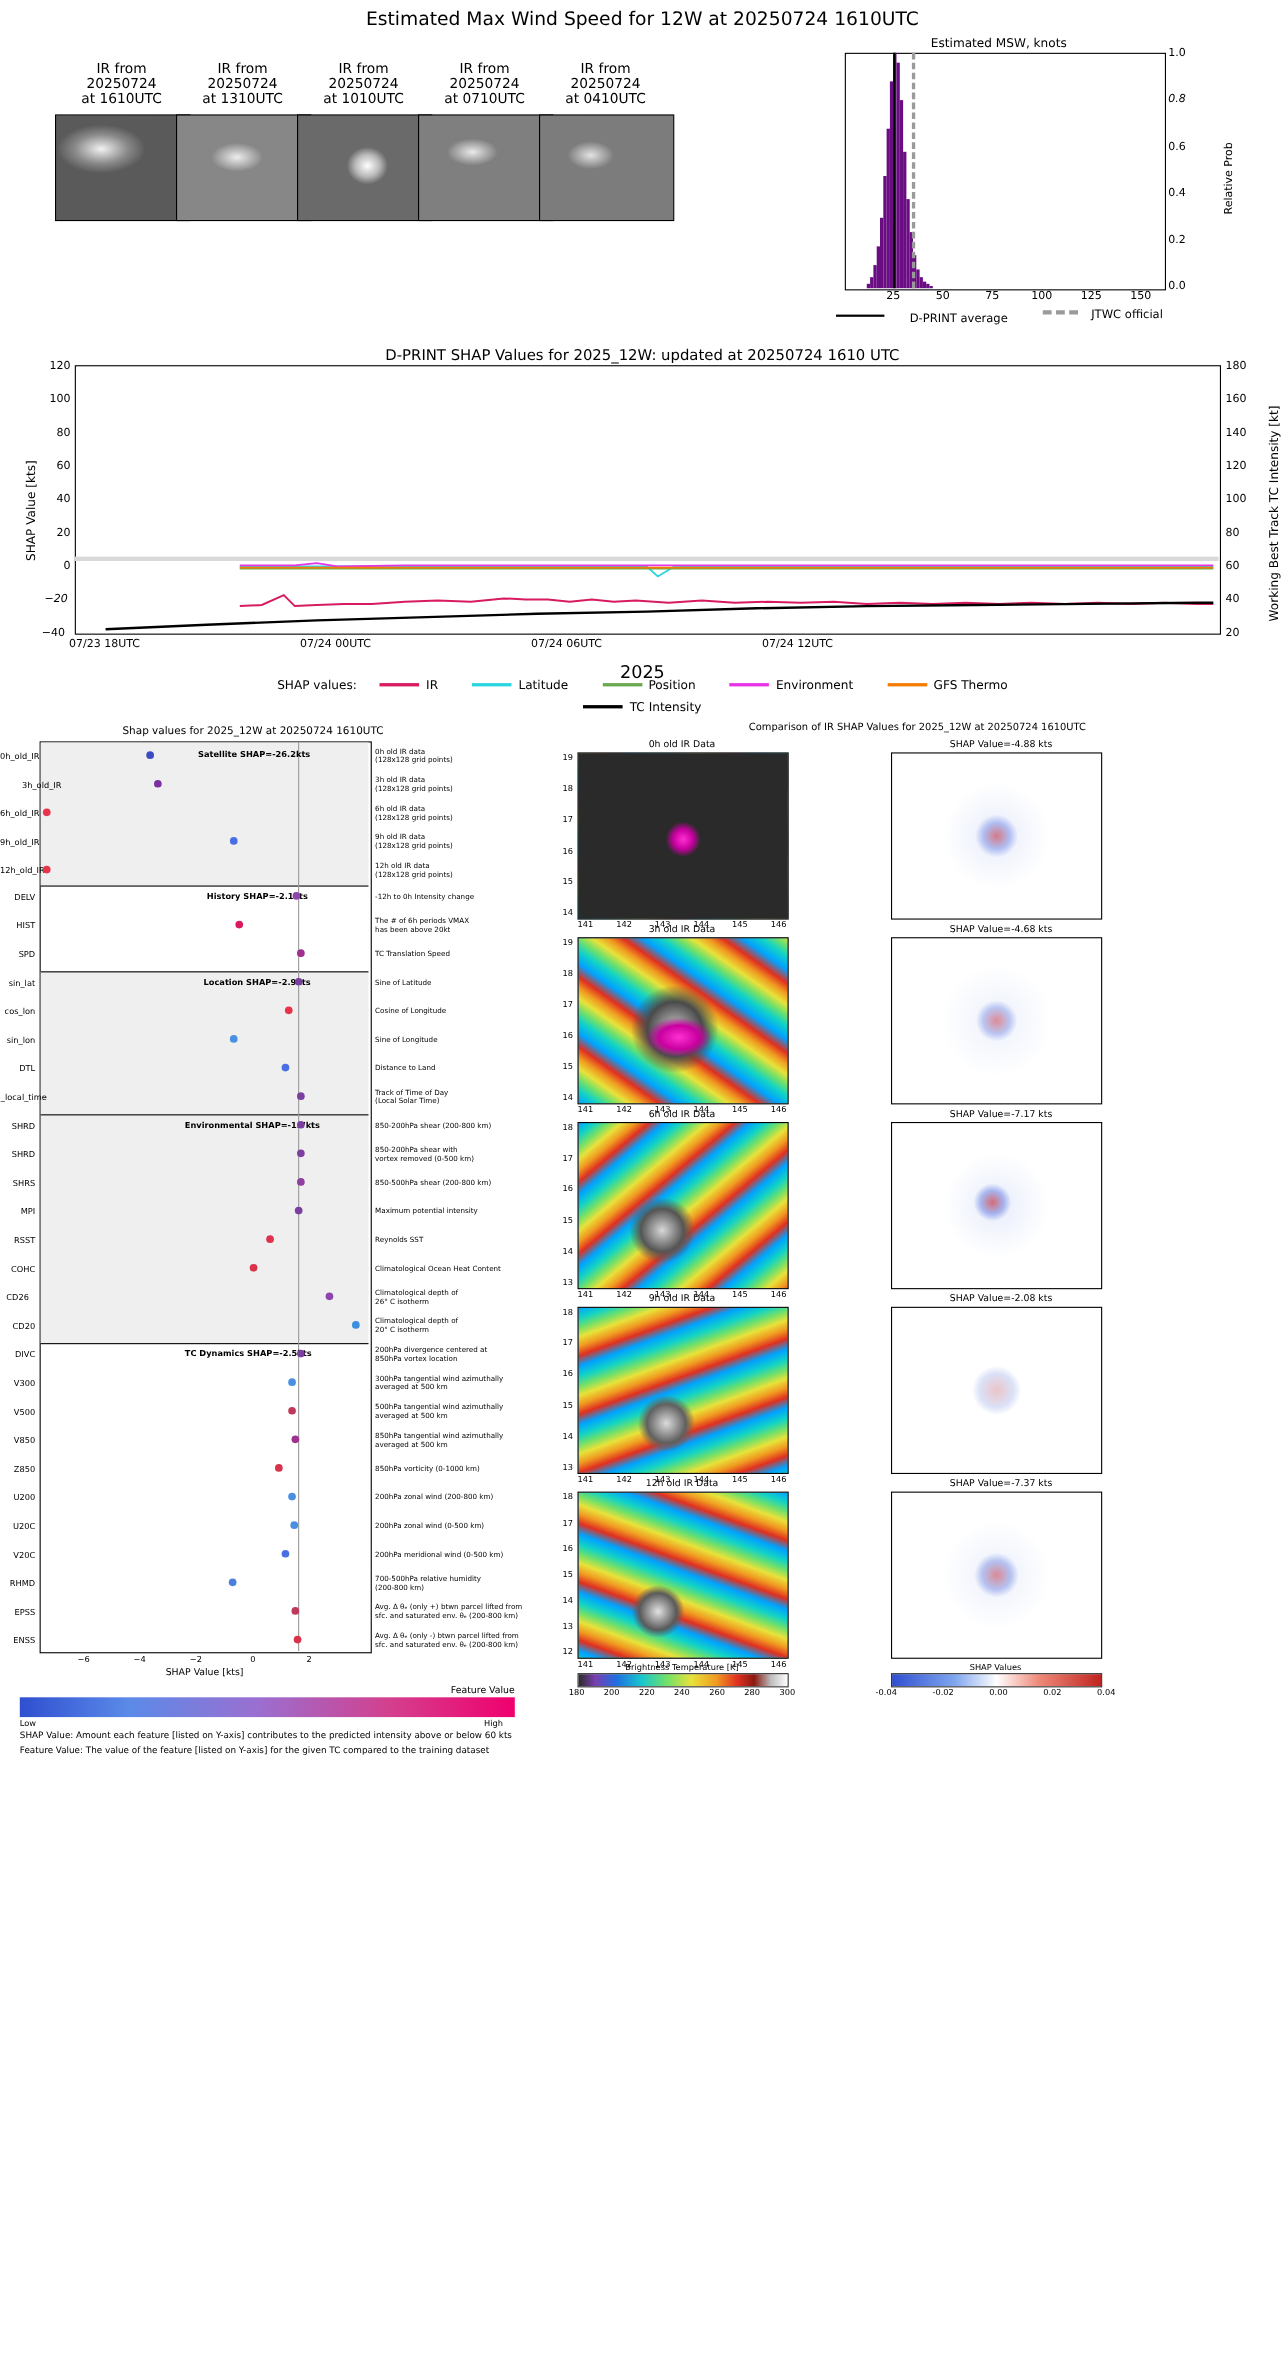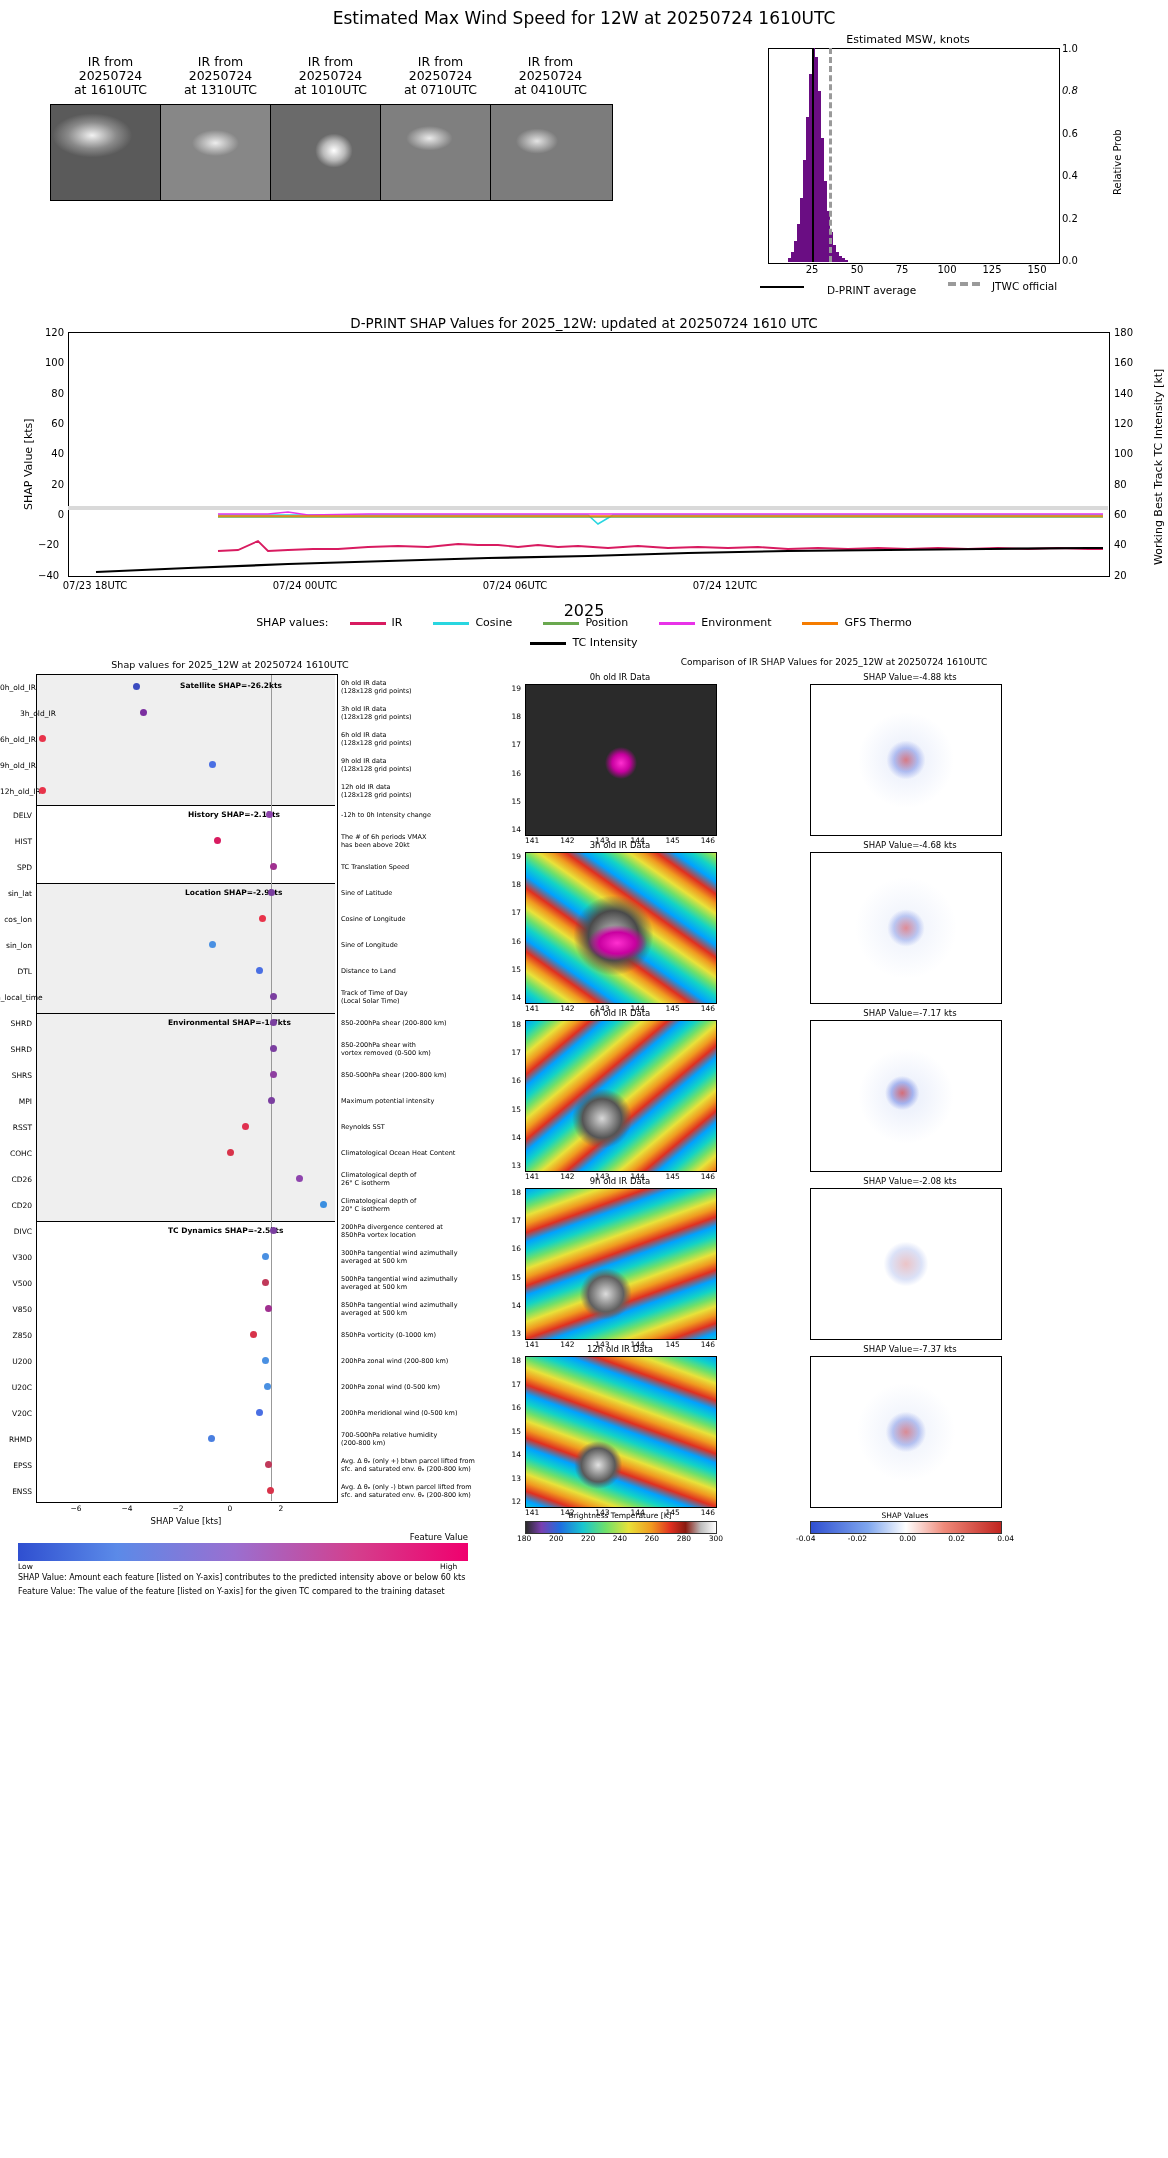--- a/index.html
+++ b/index.html
@@ -152,21 +152,21 @@
   <div class="abs" style="left:0;top:315px;width:1168px;text-align:center;font-size:13.5px;">D-PRINT SHAP Values for 2025_12W: updated at 20250724 1610 UTC</div>
   <div class="plotbox" style="left:68px;top:332px;width:1040px;height:243px;"></div>
 
   <div class="abs tick-lbl" style="left:38px;top:327px;width:26px;text-align:right;">120</div>
   <div class="abs tick-lbl" style="left:38px;top:357px;width:26px;text-align:right;">100</div>
   <div class="abs tick-lbl" style="left:38px;top:388px;width:26px;text-align:right;">80</div>
   <div class="abs tick-lbl" style="left:38px;top:418px;width:26px;text-align:right;">60</div>
   <div class="abs tick-lbl" style="left:38px;top:448px;width:26px;text-align:right;">40</div>
   <div class="abs tick-lbl" style="left:38px;top:479px;width:26px;text-align:right;">20</div>
   <div class="abs tick-lbl" style="left:38px;top:509px;width:26px;text-align:right;">0</div>
-  <div class="abs tick-lbl" style="left:38px;top:539px;width:26px;text-align:left;">−20</div>
+  <div class="abs tick-lbl" style="left:38px;top:539px;width:26px;text-align:center;font-style:italic;">−20</div>
   <div class="abs tick-lbl" style="left:38px;top:570px;width:26px;text-align:left;">−40</div>
 
   <div class="abs tick-lbl" style="left:1114px;top:327px;">180</div>
   <div class="abs tick-lbl" style="left:1114px;top:357px;">160</div>
   <div class="abs tick-lbl" style="left:1114px;top:388px;">140</div>
   <div class="abs tick-lbl" style="left:1114px;top:418px;">120</div>
   <div class="abs tick-lbl" style="left:1114px;top:448px;">100</div>
   <div class="abs tick-lbl" style="left:1114px;top:479px;">80</div>
   <div class="abs tick-lbl" style="left:1114px;top:509px;">60</div>
   <div class="abs tick-lbl" style="left:1114px;top:539px;">40</div>
@@ -196,21 +196,21 @@
     <polyline fill="none" stroke="#f57c00" stroke-width="1.6" points="150,184 250,184 350,184 450,184 550,184 650,184 750,184 850,184 950,184 1035,184"></polyline>
 
     <polyline fill="none" stroke="#000000" stroke-width="2.2" points="28,240 120,236 220,232 320,229 420,226 520,224 620,221 720,219 820,218 920,217 1020,216 1035,216"></polyline>
   </svg>
 
   <div class="abs" style="left:0;top:616px;width:1168px;text-align:center;font-size:11px;">
     <span>SHAP values:</span>
     <span style="display:inline-block;width:14px;"></span>
     <span class="legline" style="background:#d81b60;"></span><span>IR</span>
     <span style="display:inline-block;width:24px;"></span>
-    <span class="legline" style="background:#29d6e0;"></span><span>Cosine</span>
+    <span class="legline" style="background:#29d6e0;"></span><span>Latitude</span>
     <span style="display:inline-block;width:24px;"></span>
     <span class="legline" style="background:#6aa84f;"></span><span>Position</span>
     <span style="display:inline-block;width:24px;"></span>
     <span class="legline" style="background:#e832e8;"></span><span>Environment</span>
     <span style="display:inline-block;width:24px;"></span>
     <span class="legline" style="background:#f57c00;"></span><span>GFS Thermo</span>
   </div>
   <div class="abs" style="left:0;top:636px;width:1168px;text-align:center;font-size:11px;">
     <span class="legline" style="background:#000;height:3px;"></span><span>TC Intensity</span>
   </div>
@@ -320,21 +320,21 @@
   <div class="rowdesc" style="left:341px;top:1097px;width:150px;white-space:pre-line;">Maximum potential intensity</div>
 
   <div class="rowlbl" style="left:0px;top:1123px;width:32px;">RSST</div>
   <div class="dot" style="left:242px;top:1123px;background:#e03050;"></div>
   <div class="rowdesc" style="left:341px;top:1123px;width:150px;white-space:pre-line;">Reynolds SST</div>
 
   <div class="rowlbl" style="left:0px;top:1149px;width:32px;">COHC</div>
   <div class="dot" style="left:227px;top:1149px;background:#d8334a;"></div>
   <div class="rowdesc" style="left:341px;top:1149px;width:150px;white-space:pre-line;">Climatological Ocean Heat Content</div>
 
-  <div class="rowlbl" style="left:0px;top:1175px;width:32px;">CD26</div>
+  <div class="rowlbl" style="left:0px;top:1175px;width:32px;text-align:center;">CD26</div>
   <div class="dot" style="left:296px;top:1175px;background:#8e44ad;"></div>
   <div class="rowdesc" style="left:341px;top:1171px;width:150px;white-space:pre-line;">Climatological depth of
 26° C isotherm</div>
 
   <div class="rowlbl" style="left:0px;top:1201px;width:32px;">CD20</div>
   <div class="dot" style="left:320px;top:1201px;background:#3b8fe0;"></div>
   <div class="rowdesc" style="left:341px;top:1197px;width:150px;white-space:pre-line;">Climatological depth of
 20° C isotherm</div>
 
   <div class="grp" style="left:168px;top:1226px;">TC Dynamics SHAP=-2.5kts</div>

